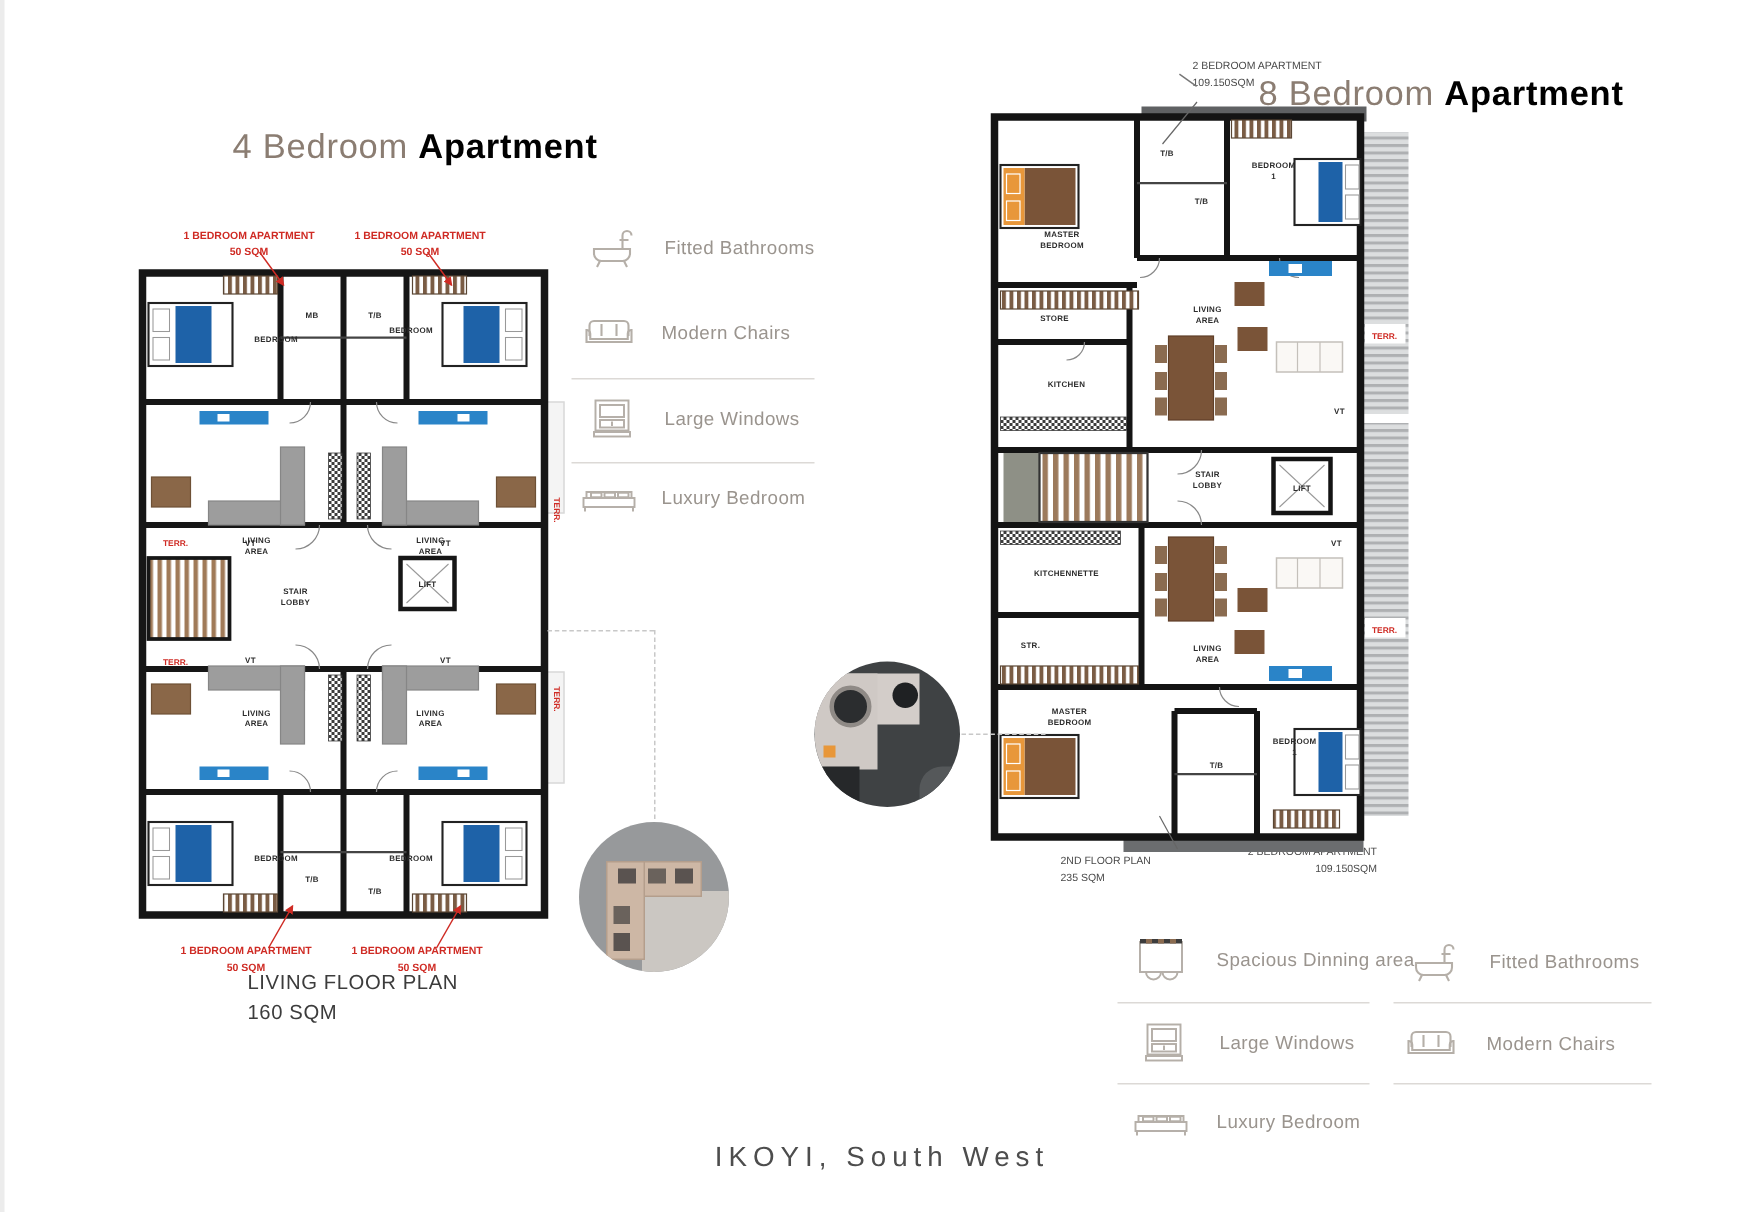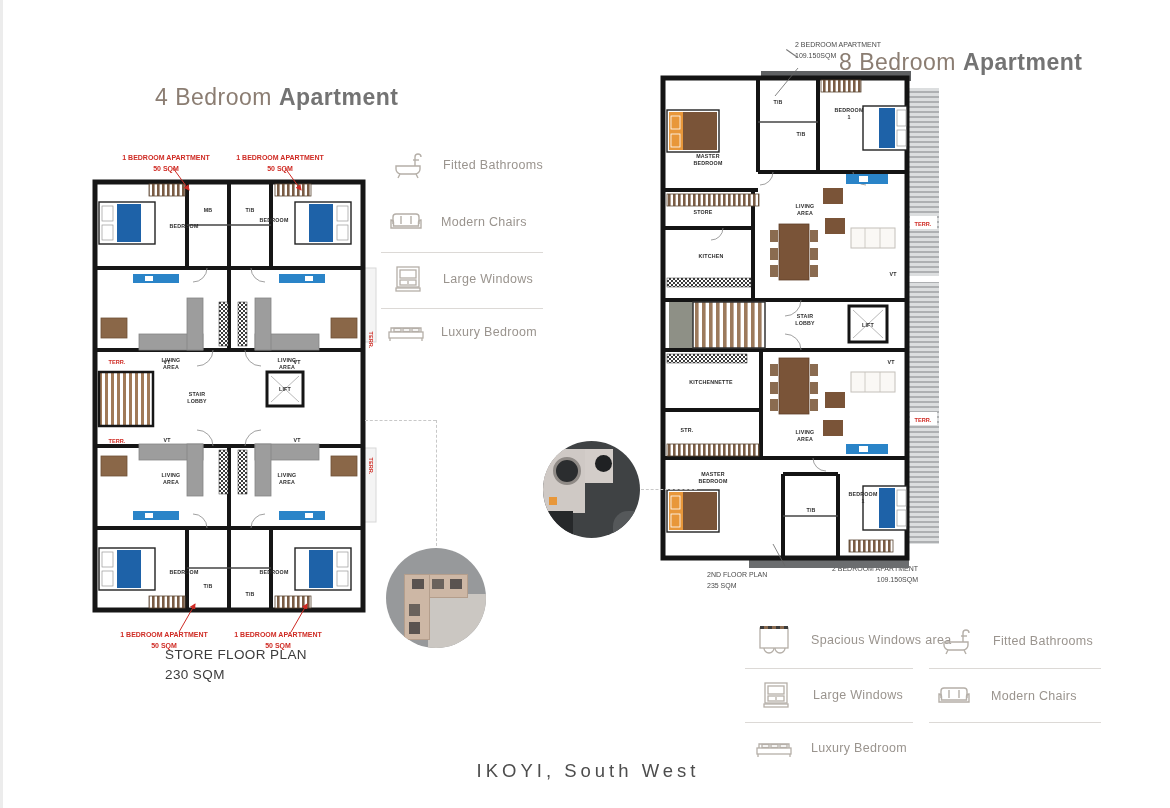--- a/index.html
+++ b/index.html
@@ -3,21 +3,21 @@
 <meta charset="utf-8">
 <style>
   html,body{margin:0;padding:0;background:#fff;}
   body{width:1170px;height:808px;position:relative;overflow:hidden;
        font-family:"Liberation Sans", sans-serif;}
   .canvas{position:absolute;inset:0;background:#ffffff;border-left:3px solid #ececec;}
   .abs{position:absolute;}
 
   
   .plan-title{font-size:23px;color:#8b7d72;letter-spacing:.5px;white-space:nowrap;}
-  .plan-title b{color:#737373;font-weight:700;}
+  .plan-title b{color:#000000;font-weight:700;}
 
   
   .unit-label{font-size:7px;font-weight:700;color:#cf2b24;text-align:center;line-height:1.5;width:110px;}
   .unit-label.dk{color:#4a4a4a;font-weight:400;text-align:left;}
   .floor-name{font-size:13.5px;color:#3c3c3c;line-height:1.45;letter-spacing:.4px;}
   .small-floor{font-size:7px;color:#4a4a4a;line-height:1.6;}
   .small-floor.right{text-align:right;}
 
   
   .legend-row{position:absolute;display:flex;align-items:center;}
@@ -62,22 +62,22 @@
   <div class="abs unit-label" style="left:106px;top:630px;">
     <div>1 BEDROOM APARTMENT</div>
     <div>50 SQM</div>
   </div>
   <div class="abs unit-label" style="left:220px;top:630px;">
     <div>1 BEDROOM APARTMENT</div>
     <div>50 SQM</div>
   </div>
 
   <div class="abs floor-name" style="left:162px;top:645px;">
-    <div>STORE FLOOR PLAN</div>
-    <div>230 SQM</div>
+    <div>LIVING FLOOR PLAN</div>
+    <div>160 SQM</div>
   </div>
 
   <div class="abs unit-label dk" style="left:792px;top:40px;width:120px;">
     <div>2 BEDROOM APARTMENT</div>
     <div>109.150SQM</div>
   </div>
   <div class="abs" style="left:782px;top:53px;width:14px;height:1px;background:#777;transform:rotate(35deg);"></div>
 
   <div class="abs small-floor" style="left:704px;top:569px;">
     <div>2ND FLOOR PLAN</div>
@@ -521,21 +521,21 @@
       <svg width="36" height="36" viewBox="0 0 36 36" fill="none" stroke="#b5afa8" stroke-width="1.3">
         <rect x="4" y="6" width="28" height="20"></rect>
         <rect x="4" y="4" width="28" height="3" fill="#3c3c3c" stroke="none"></rect>
         <rect x="8" y="4" width="4" height="3" fill="#8a6b50" stroke="none"></rect>
           <rect x="16" y="4" width="4" height="3" fill="#8a6b50" stroke="none"></rect>
           <rect x="24" y="4" width="4" height="3" fill="#8a6b50" stroke="none"></rect>
         <path d="M8 26 a5 5 0 0 0 10 0"></path>
         <path d="M19 26 a5 5 0 0 0 10 0"></path>
       </svg>
     </span>
-    <span class="legend-label" style="margin-left:14px;">Spacious Windows area</span>
+    <span class="legend-label" style="margin-left:14px;">Spacious Dinning area</span>
   </div>
   <div class="legend-row" style="left:930px;top:626px;">
     <span class="legend-icon">
       <svg width="30" height="30" viewBox="0 0 30 30" fill="none" stroke="#b5afa8" stroke-width="1.4">
         <path d="M3 16 h24 v3 a5 5 0 0 1 -5 5 h-14 a5 5 0 0 1 -5 -5 z"></path>
         <line x1="7" y1="24" x2="5" y2="28"></line>
           <line x1="23" y1="24" x2="25" y2="28"></line>
         <path d="M22 16 V7 a3 3 0 0 1 6 0"></path>
           <line x1="20" y1="10" x2="26" y2="10"></line>
       </svg>

